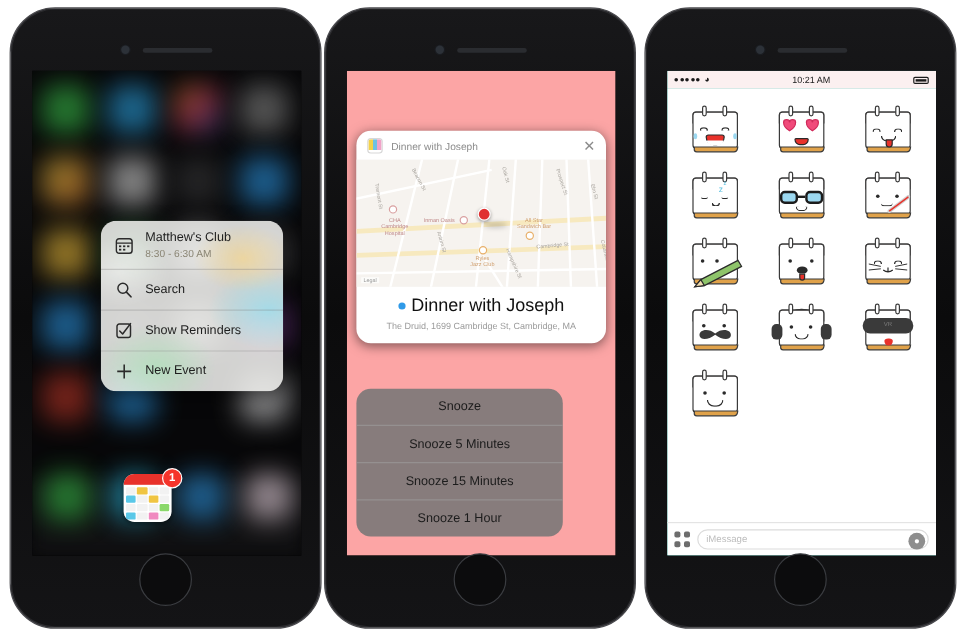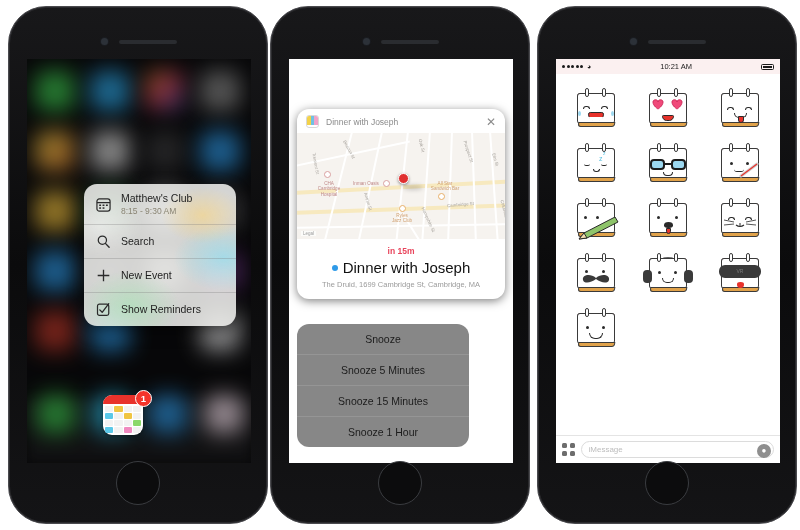--- a/index.html
+++ b/index.html
@@ -75,21 +75,21 @@
                     grid-template-rows:repeat(4,1fr); height:31px; gap:1px; padding:2px; }
   .cal-icon .grid i { display:block; background:#f0f0f0; border-radius:1px; }
   .badge {
     position:absolute; left:108px; top:331px; width:17px; height:17px;
     border-radius:50%; background:#f5342b; border:1.5px solid #fff;
     color:#fff; font-size:9.5px; font-weight:bold;
     display:flex; align-items:center; justify-content:center;
   }
 
   
-  .p2scr { position:absolute; inset:0; background:#ffffff; }
+  .p2scr { position:absolute; inset:0; background:#fca5a5; }
   .notif {
     position:absolute; left:8px; top:50px; width:208px;
     background:#fff; border-radius:12px; overflow:hidden;
     box-shadow:0 2px 10px rgba(0,0,0,.5);
   }
   .notif-hd { display:flex; align-items:center; gap:7px; padding:6px 9px 5px; }
   .nh-ico { width:13px; height:13px; border-radius:3px; background:#fff;
             border:.5px solid #d8d8d8; overflow:hidden; flex:0 0 13px; }
   .nh-ico .t { height:4px; background:#e8322b; }
   .nh-ico .b { height:9px; background:
@@ -237,49 +237,49 @@
               <line x1="1" y1="6" x2="15" y2="6" stroke="#2b2b2b" stroke-width="1.1"></line>
               <rect x="3.4" y="8" width="2" height="1.6" fill="#2b2b2b"></rect>
               <rect x="7" y="8" width="2" height="1.6" fill="#2b2b2b"></rect>
               <rect x="10.6" y="8" width="2" height="1.6" fill="#2b2b2b"></rect>
               <rect x="3.4" y="11" width="2" height="1.6" fill="#2b2b2b"></rect>
               <rect x="7" y="11" width="2" height="1.6" fill="#2b2b2b"></rect>
             </svg>
           </span>
           <span>
             <div class="tm-txt">Matthew's Club</div>
-            <div class="tm-sub">8:15 - 9:30 AM</div>
+            <div class="tm-sub">8:30 - 6:30 AM</div>
           </span>
         </div>
         <div class="tm-row">
           <span class="tm-ico">
             <svg width="15" height="15" viewBox="0 0 16 16">
               <circle cx="6.8" cy="6.6" r="4.4" fill="none" stroke="#2b2b2b" stroke-width="1.3"></circle>
               <line x1="10" y1="10" x2="14" y2="14.2" stroke="#2b2b2b" stroke-width="1.5" stroke-linecap="round"></line>
             </svg>
           </span>
           <span class="tm-txt">Search</span>
         </div>
         <div class="tm-row">
           <span class="tm-ico">
             <svg width="15" height="15" viewBox="0 0 16 16">
+              <rect x="1.6" y="2.2" width="12" height="12" rx="2" fill="none" stroke="#2b2b2b" stroke-width="1.3"></rect>
+              <polyline points="4,8.4 6.6,11 13.6,1.8" fill="none" stroke="#2b2b2b" stroke-width="1.4" stroke-linecap="round" stroke-linejoin="round"></polyline>
+            </svg>
+          </span>
+          <span class="tm-txt">Show Reminders</span>
+        </div>
+        <div class="tm-row">
+          <span class="tm-ico">
+            <svg width="15" height="15" viewBox="0 0 16 16">
               <line x1="8" y1="1.8" x2="8" y2="14.2" stroke="#2b2b2b" stroke-width="1.4"></line>
               <line x1="1.8" y1="8" x2="14.2" y2="8" stroke="#2b2b2b" stroke-width="1.4"></line>
             </svg>
           </span>
           <span class="tm-txt">New Event</span>
-        </div>
-        <div class="tm-row">
-          <span class="tm-ico">
-            <svg width="15" height="15" viewBox="0 0 16 16">
-              <rect x="1.6" y="2.2" width="12" height="12" rx="2" fill="none" stroke="#2b2b2b" stroke-width="1.3"></rect>
-              <polyline points="4,8.4 6.6,11 13.6,1.8" fill="none" stroke="#2b2b2b" stroke-width="1.4" stroke-linecap="round" stroke-linejoin="round"></polyline>
-            </svg>
-          </span>
-          <span class="tm-txt">Show Reminders</span>
         </div>
       </div>
 
       <div class="cal-icon">
         <div class="top"></div>
         <div class="grid">
           <i style="background:#f2f2f2"></i>
             <i style="background:#f0c542"></i>
             <i style="background:#f2f2f2"></i>
             <i style="background:#f2f2f2"></i>
@@ -352,21 +352,20 @@
             <div class="mstreet" style="left:118px;top:84px;transform:rotate(66deg)">Hampshire St</div>
             <div class="mstreet" style="left:62px;top:66px;transform:rotate(74deg)">Antrim St</div>
             <div class="mstreet" style="left:8px;top:28px;transform:rotate(80deg)">Tremont St</div>
 
             <div class="pin-shadow" style="left:106px;top:52px"></div>
             <div class="pin" style="left:101px;top:40px"></div>
             <div class="legal">Legal</div>
           </div>
 
           <div class="notif-bd">
-            <div class="n-when">in 15m</div>
             <div class="n-title-wrap">
               <span class="n-dot"></span>
               <span class="n-title">Dinner with Joseph</span>
             </div>
             <div class="n-addr">The Druid, 1699 Cambridge St, Cambridge, MA</div>
           </div>
         </div>
 
         <div class="snooze-list">
           <div class="snooze-item">Snooze</div>

